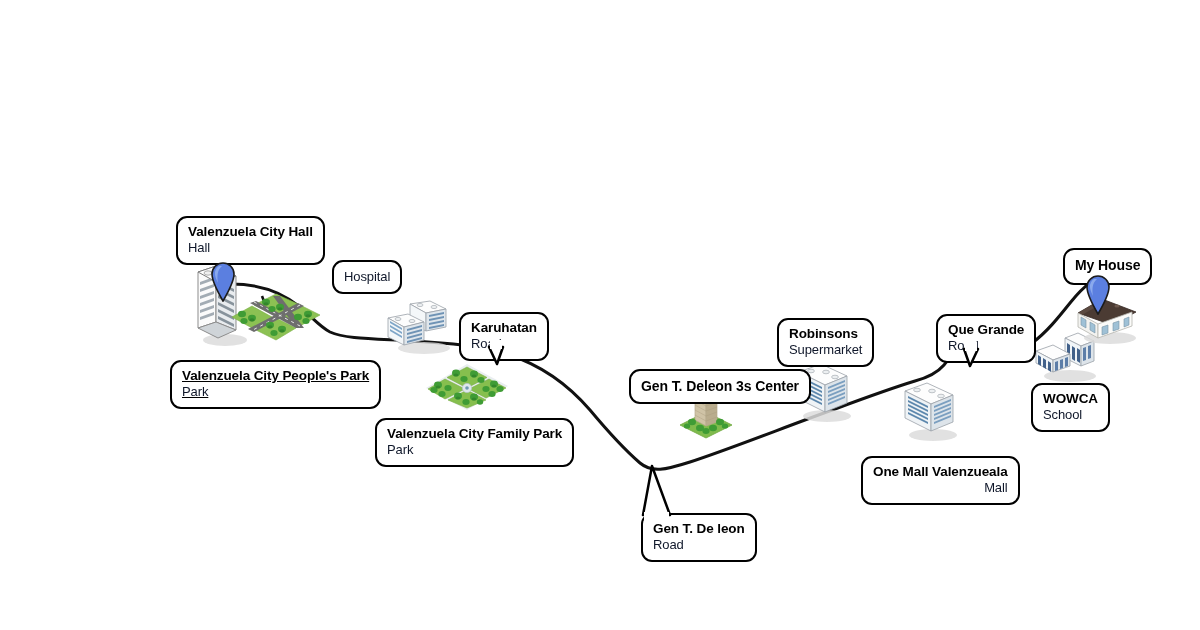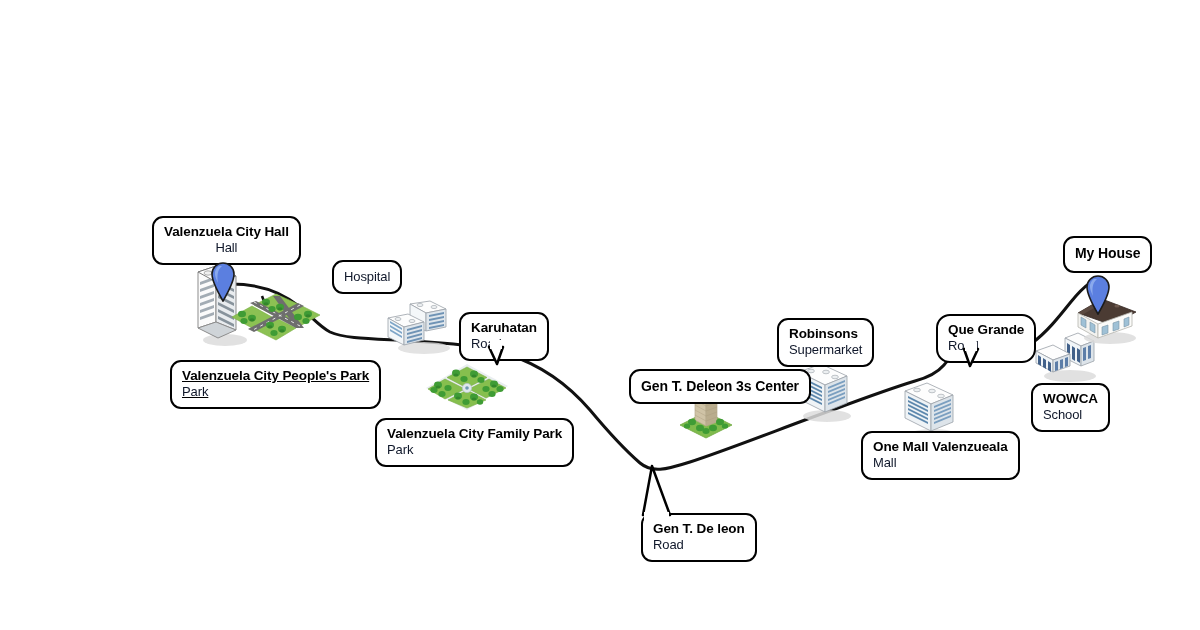--- a/index.html
+++ b/index.html
@@ -358,21 +358,21 @@
   <path d="M489 347 L503 347 L497 364 Z" fill="#ffffff" stroke="#000000" stroke-width="2.5" stroke-linejoin="round"></path>
   <rect x="490" y="340" width="12" height="9" fill="#ffffff" stroke="none"></rect>
 
   <path d="M964 349 L978 349 L970 366 Z" fill="#ffffff" stroke="#000000" stroke-width="2.5" stroke-linejoin="round"></path>
   <rect x="965" y="342" width="12" height="9" fill="#ffffff" stroke="none"></rect>
 
   <path d="M643 515 L670 515 L652 466 Z" fill="#ffffff" stroke="#000000" stroke-width="2.5" stroke-linejoin="round"></path>
   <rect x="644" y="512" width="25" height="9" fill="#ffffff" stroke="none"></rect>
 </svg>
 
-<div class="callout" id="co-0" style="left:152px;top:216px;text-align:center;">
+<div class="callout" id="co-0" style="left:176px;top:216px;">
   <div class="c-title">Valenzuela City Hall</div>
   <div class="c-sub">Hall</div>
 </div>
 
 <div class="callout" id="co-1" style="left:332px;top:260px;">
   <div class="c-sub">Hospital</div>
 </div>
 
 <div class="callout" id="co-2" style="left:459px;top:312px;">
   <div class="c-title">Karuhatan</div>
@@ -396,30 +396,30 @@
 <div class="callout" id="co-6" style="left:641px;top:513px;">
   <div class="c-title">Gen T. De leon</div>
   <div class="c-sub">Road</div>
 </div>
 
 <div class="callout" id="co-7" style="left:777px;top:318px;">
   <div class="c-title">Robinsons</div>
   <div class="c-sub">Supermarket</div>
 </div>
 
-<div class="callout" id="co-8" style="left:861px;top:431px;">
+<div class="callout" id="co-8" style="left:861px;top:456px;text-align:right;">
   <div class="c-title">One Mall Valenzueala</div>
   <div class="c-sub">Mall</div>
 </div>
 
-<div class="callout" id="co-9" style="left:936px;top:314px;border-radius:14px;">
+<div class="callout" id="co-9" style="left:936px;top:314px;">
   <div class="c-title">Que Grande</div>
   <div class="c-sub">Road</div>
 </div>
 
 <div class="callout" id="co-10" style="left:1031px;top:383px;">
   <div class="c-title">WOWCA</div>
   <div class="c-sub">School</div>
 </div>
 
-<div class="callout single" id="co-11" style="left:1063px;top:236px;padding-top:8px;padding-bottom:9px;">
+<div class="callout single" id="co-11" style="left:1063px;top:248px;padding-top:8px;padding-bottom:9px;">
   <div class="c-title">My House</div>
 </div>
 
 </body></html>

